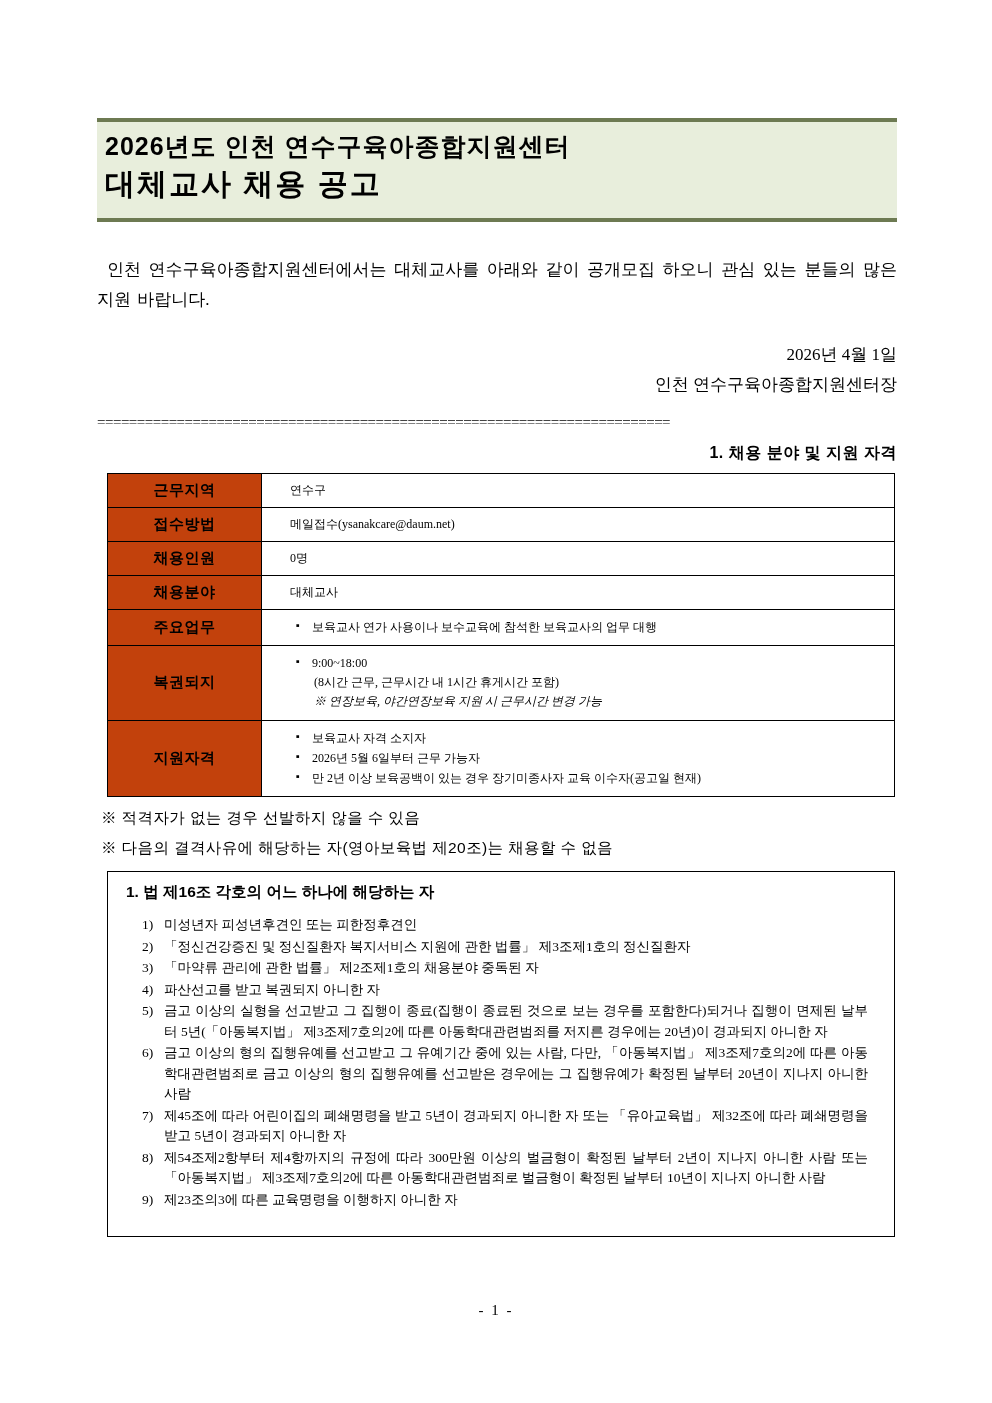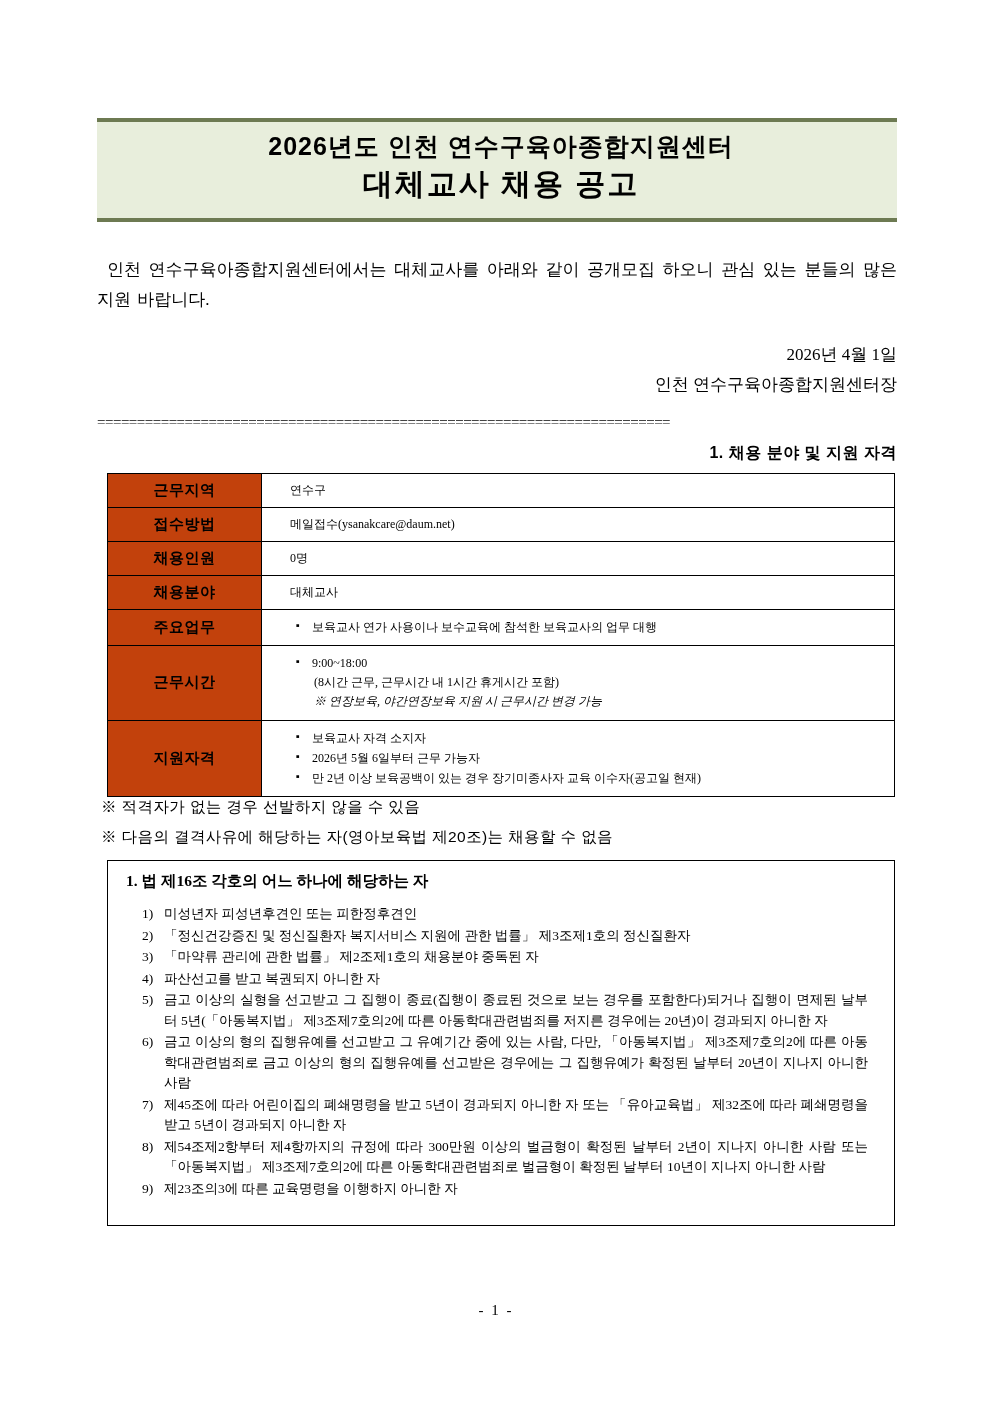--- a/index.html
+++ b/index.html
@@ -27,21 +27,20 @@
     top: 0;
     width: 800px;
   }
 
   
   .title-box {
     margin-top: 118px;
     background: #e8eedc;
     border-top: 4px solid #6d7a52;
     border-bottom: 4px solid #6d7a52;
-    text-align: center;
     padding: 9px 0 13px 8px;
   }
   .title-line1 {
     font-family: "Liberation Sans", sans-serif;
     font-weight: bold;
     font-size: 25px;
     letter-spacing: 1px;
     line-height: 1.25;
   }
   .title-line2 {
@@ -143,38 +142,39 @@
     padding-left: 2px;
   }
   table.info td.val ul li .sub2 {
     display: block;
     padding-left: 2px;
     font-style: italic;
   }
 
   
   .note {
+    margin-top: 11px;
     font-family: "Liberation Sans", sans-serif;
     font-size: 15.5px;
     letter-spacing: 0.4px;
     margin-left: 4px;
   }
   .note.second { margin-top: 9px; }
 
   
   .dq-box {
     margin-top: 12px;
     margin-left: 10px;
     width: 788px;
     box-sizing: border-box;
     border: 1.4px solid #000;
     padding: 10px 14px 14px 14px;
   }
   .dq-title {
-    font-family: Liberation Serif, serif;
+    font-family: Liberation Sans, sans-serif;
     font-weight: bold;
     font-size: 15.5px;
     margin-bottom: 4px;
     padding-left: 4px;
   }
   ol.dq-list {
     margin: 12px;
     padding: 0;
     list-style: none;
     counter-reset: dq;
@@ -254,21 +254,21 @@
           <td class="label">주요업무</td>
           <td class="val">
             <ul>
               <li>
                 <span>보육교사 연가 사용이나 보수교육에 참석한 보육교사의 업무 대행</span>
               </li>
             </ul>
           </td>
         </tr>
         <tr>
-          <td class="label">근무시간</td>
+          <td class="label">복권되지</td>
           <td class="val">
             <ul>
               <li>
                 <span>9:00~18:00</span>
                 <span class="sub">(8시간 근무, 근무시간 내 1시간 휴게시간 포함)</span>
                 <span class="sub2">※ 연장보육, 야간연장보육 지원 시 근무시간 변경 가능</span>
               </li>
             </ul>
           </td>
         </tr>

